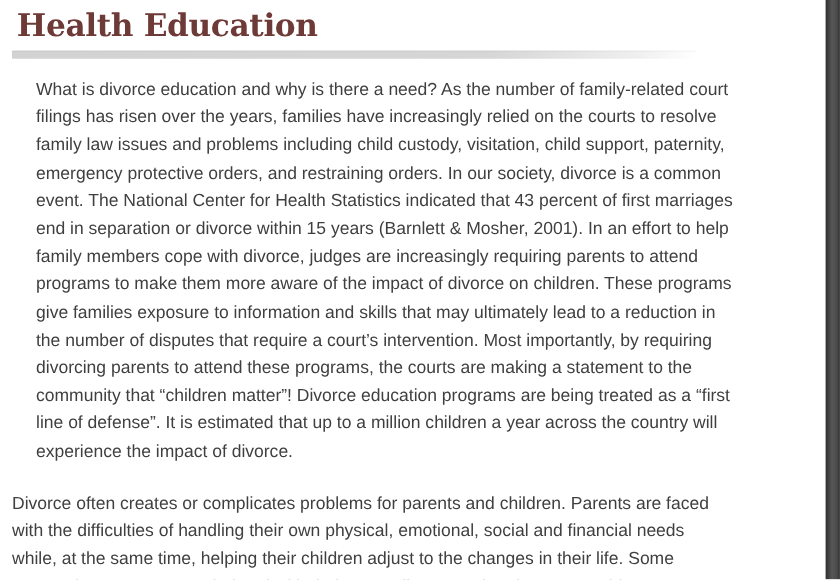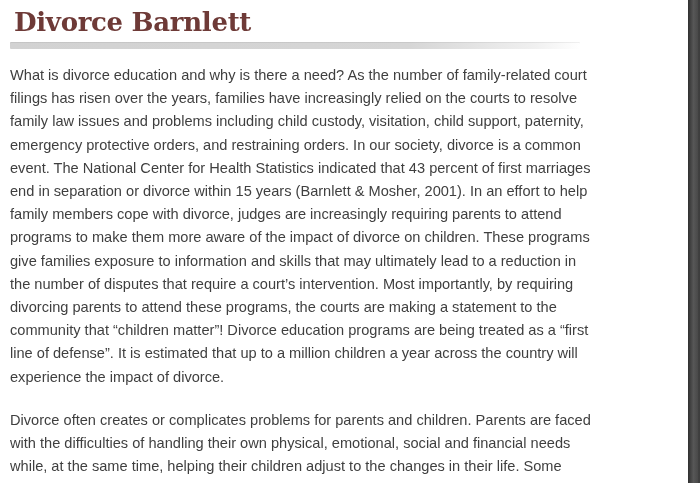--- a/index.html
+++ b/index.html
@@ -32,37 +32,37 @@
     box-shadow: inset 0 1px 0 rgba(0,0,0,0.06);
   }
   p.para {
     font-size: 14.6px;
     line-height: 23.2px;
     color: #3f3f3f;
     white-space: pre-line;
     margin: 0;
     max-width: 676px;
   }
-  p.para.first { margin-top: 15px; }
+  p.para.first { margin-top: 15px; margin-left: 20px; }
   p.para.second { margin-top: 20px; }
   .scrollbar {
     position: absolute;
     top: 0;
     right: 0;
     width: 12px;
     height: 483px;
     background: linear-gradient(to right, #2f2f2f 0%, #575757 45%, #4a4a4a 80%, #353535 95%, #6a6a6a 100%);
   }
 </style>
 </head>
 <body>
 
 <div class="page">
   <div class="content">
-    <h1 class="page-title">Divorce Barnlett</h1>
+    <h1 class="page-title">Health Education</h1>
     <div class="title-underline"></div>
     <p class="para first">What is divorce education and why is there a need? As the number of family-related court
 filings has risen over the years, families have increasingly relied on the courts to resolve
 family law issues and problems including child custody, visitation, child support, paternity,
 emergency protective orders, and restraining orders. In our society, divorce is a common
 event. The National Center for Health Statistics indicated that 43 percent of first marriages
 end in separation or divorce within 15 years (Barnlett &amp; Mosher, 2001). In an effort to help
 family members cope with divorce, judges are increasingly requiring parents to attend
 programs to make them more aware of the impact of divorce on children. These programs
 give families exposure to information and skills that may ultimately lead to a reduction in

